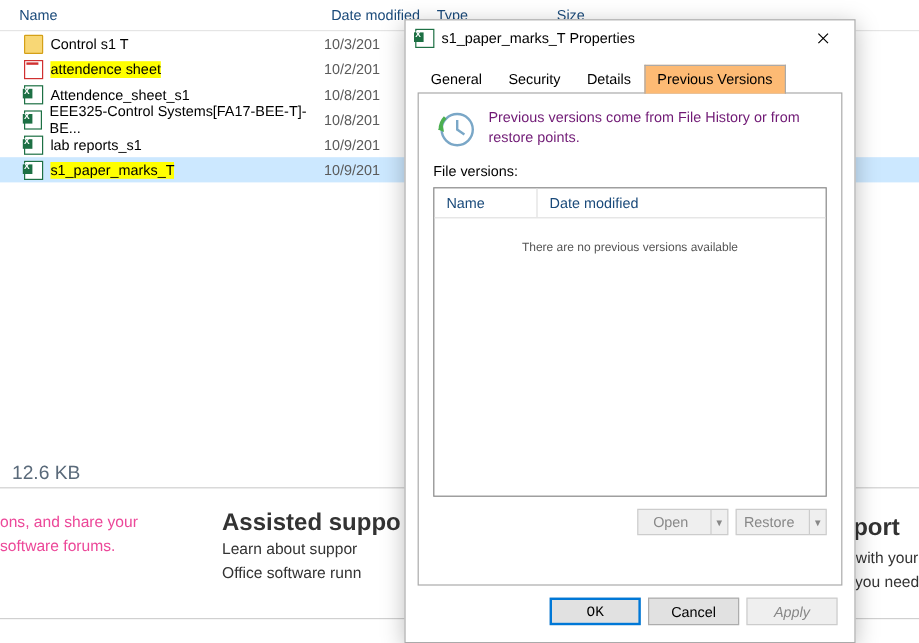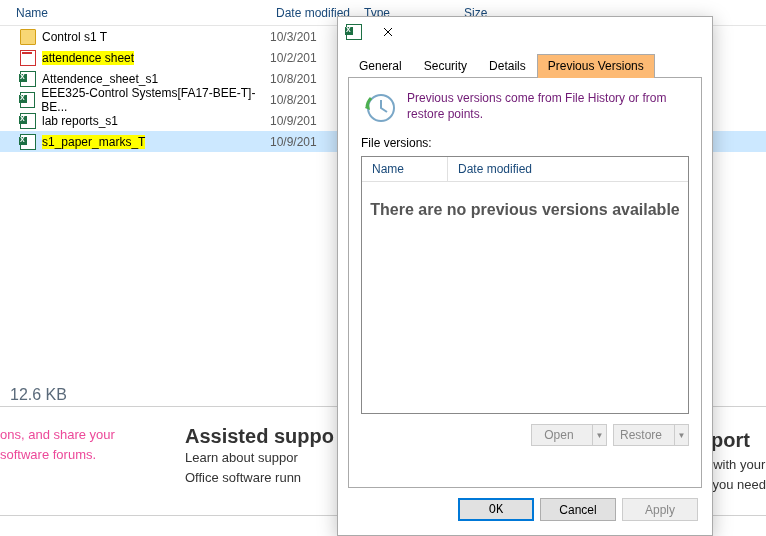--- a/index.html
+++ b/index.html
@@ -56,32 +56,32 @@
 .info-icon { width: 36px; height: 36px; position: relative; flex-shrink: 0; }
 .info-icon svg { width: 36px; height: 36px; }
 .info-text { font-size: 12px; line-height: 1.35; color: #701a75; }
 
 .fv-label { font-size: 12px; color: #000; margin-top: 6px; margin-bottom: 6px; }
 .fv-list { border: 1px solid #888; height: 258px; position: relative; }
 .fv-header { display: flex; border-bottom: 1px solid #e0e0e0; }
 .fv-col { padding: 5px 10px; color: #1a4a7a; font-size: 12px; }
 .fv-col-name { width: 86px; border-right: 1px solid #e0e0e0; }
 .fv-col-date { flex: 1; }
-.fv-empty { position: absolute; top: 44px; left: 0; right: 0; text-align: center; color: #555; font-size: 16px; font-weight: bold; }
+.fv-empty { position: absolute; top: 44px; left: 0; right: 0; text-align: center; color: #555; font-size: 10px; }
 
 .fv-buttons { display: flex; justify-content: flex-end; gap: 6px; margin-top: 10px; }
 .dbtn { height: 22px; min-width: 76px; border: 1px solid #adadad; background: #e1e1e1; font-size: 12px; display: inline-flex; align-items: center; justify-content: center; gap: 6px; padding: 0; }
 .dbtn.disabled { color: #888; background: #efefef; border-color: #ccc; }
 .dbtn .arrow { width: 14px; height: 100%; border-left: 1px solid #ccc; display: flex; align-items: center; justify-content: center; font-size: 8px; color: #888; }
 .dbtn .lbl { flex: 1; text-align: center; padding: 0 6px; }
 
 .dialog-buttons { display: flex; justify-content: flex-end; gap: 6px; padding: 0 14px 14px 0; }
 .winbtn { width: 76px; height: 23px; border: 1px solid #adadad; background: #e1e1e1; font-size: 12px; }
 .winbtn.default { border: 2px solid #0078d7; background: #e1e1e1; font-family: Liberation Mono, monospace; }
-.winbtn.disabled { color: #888; background: #efefef; border-color: #ccc; }
+.winbtn.disabled { color: #888; background: #efefef; border-color: #ccc; font-style: italic; }
 </style>
 </head>
 <body>
 
 <div class="explorer">
   <div class="columns">
     <div class="col col-name">Name</div>
     <div class="col col-date">Date modified</div>
     <div class="col col-type">Type</div>
     <div class="col col-size">Size</div>
@@ -152,20 +152,21 @@
     </div>
   </div>
   <div class="bottom-border"></div>
 </div>
 
 <div class="dialog">
   <div class="titlebar">
     <span class="ticon">
       <span class="ficon ficon-excel"></span>
     </span>
+    <span class="ttext">s1_paper_marks_T Properties</span>
     <span class="close">
       <svg width="10" height="10" viewBox="0 0 10 10">
           <path d="M1 1 L9 9 M9 1 L1 9" stroke="#000" stroke-width="1"></path>
         </svg>
     </span>
   </div>
 
   <div class="tab-strip">
     <div class="tab">General</div>
     <div class="tab">Security</div>

